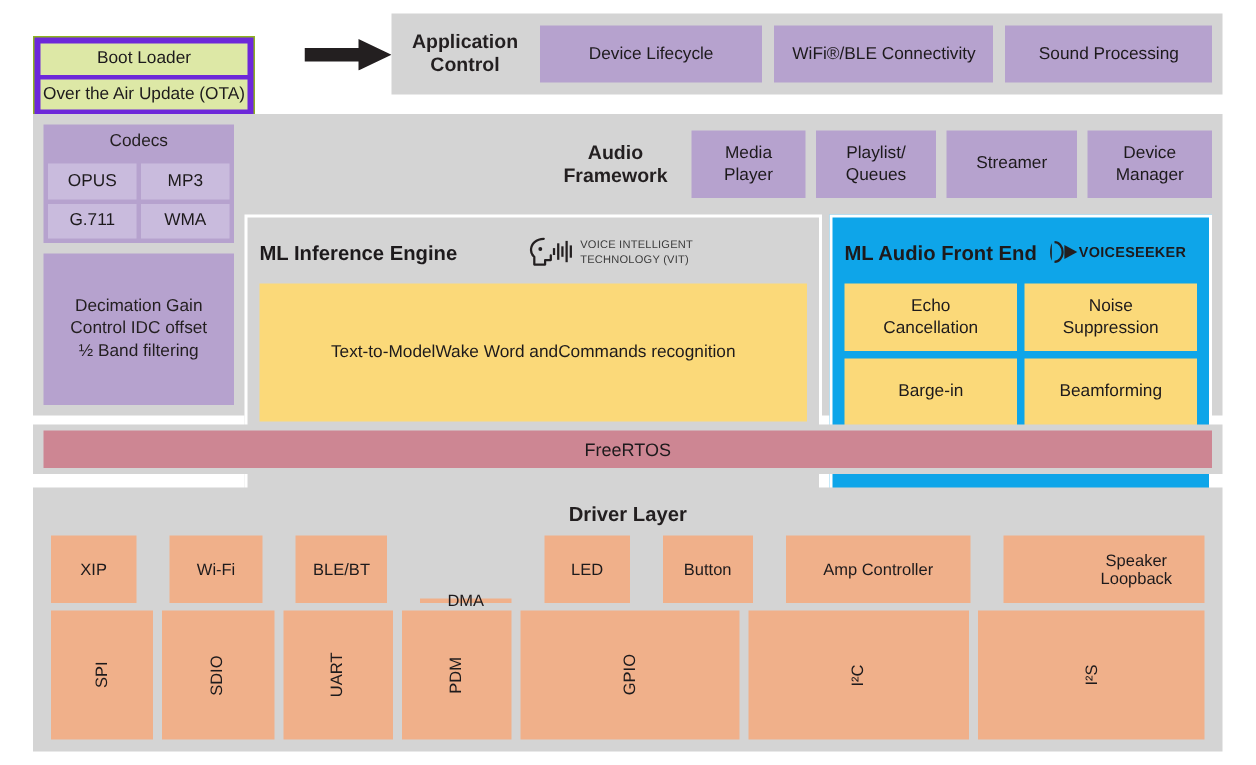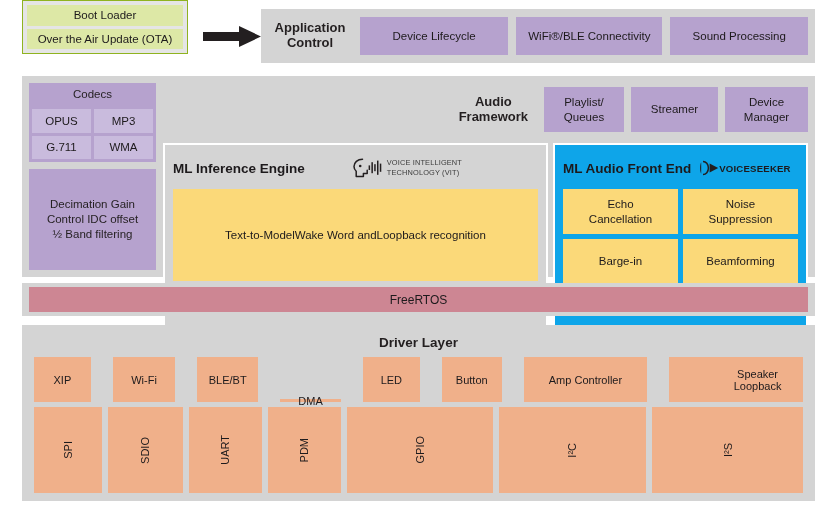--- a/index.html
+++ b/index.html
@@ -50,23 +50,23 @@
     align-items: center;
     justify-content: center;
     text-align: center;
     font-size: 11px;
     color: #1d1a1c;
   }
 
   
   #boot-group {
     position: absolute;
-    left: 22px; top: 0;
-    width: 166px; height: 54px;
-    background: #e5e5e5;
+    left: 22px; top: 24px;
+    width: 148px; height: 54px;
+    background: #6d28d9;
     border: 1px solid #8fb320;
     box-sizing: border-box;
     padding: 4px;
     display: flex;
     flex-direction: column;
     gap: 3px;
   }
   .boot-cell {
     flex: 1;
     background: #dde8a6;
@@ -392,20 +392,26 @@
           <div>Control IDC offset</div>
           <div>½ Band filtering</div>
         </div>
       </div>
     </div>
 
     <div id="af-header">
       <div id="af-title">
         <div>Audio</div>
         <div>Framework</div>
+      </div>
+      <div class="purple af-0">
+        <div>
+          <div>Media</div>
+          <div>Player</div>
+        </div>
       </div>
       <div class="purple af-1">
         <div>
           <div>Playlist/</div>
           <div>Queues</div>
         </div>
       </div>
       <div class="purple af-2">
         <div>
           <div>Streamer</div>
@@ -434,21 +440,21 @@
           </svg>
           <div id="vit-text">
             <div>VOICE INTELLIGENT</div>
             <div>TECHNOLOGY (VIT)</div>
           </div>
         </div>
       </div>
       <div class="yellow" id="ttm-box">
         <div>Text-to-Model</div>
         <div>Wake Word and</div>
-        <div>Loopback recognition</div>
+        <div>Commands recognition</div>
       </div>
     </div>
 
     <div id="ml-afe">
       <div class="sec-head">
         <span class="sec-title">ML Audio Front End</span>
         <div id="vs-logo">
           <svg width="19" height="16" viewBox="0 0 19 16">
             <path d="M1.2 2.2 C-0.3 5.0 -0.3 11.0 1.2 13.8 L1.2 2.2 Z" fill="#231f20"></path>
             <path d="M3.0 1.4 C6.0 1.4 8.4 4.2 8.4 8.0 C8.4 11.8 6.0 14.6 3.0 14.6" fill="none" stroke="#231f20" stroke-width="1.5"></path>

